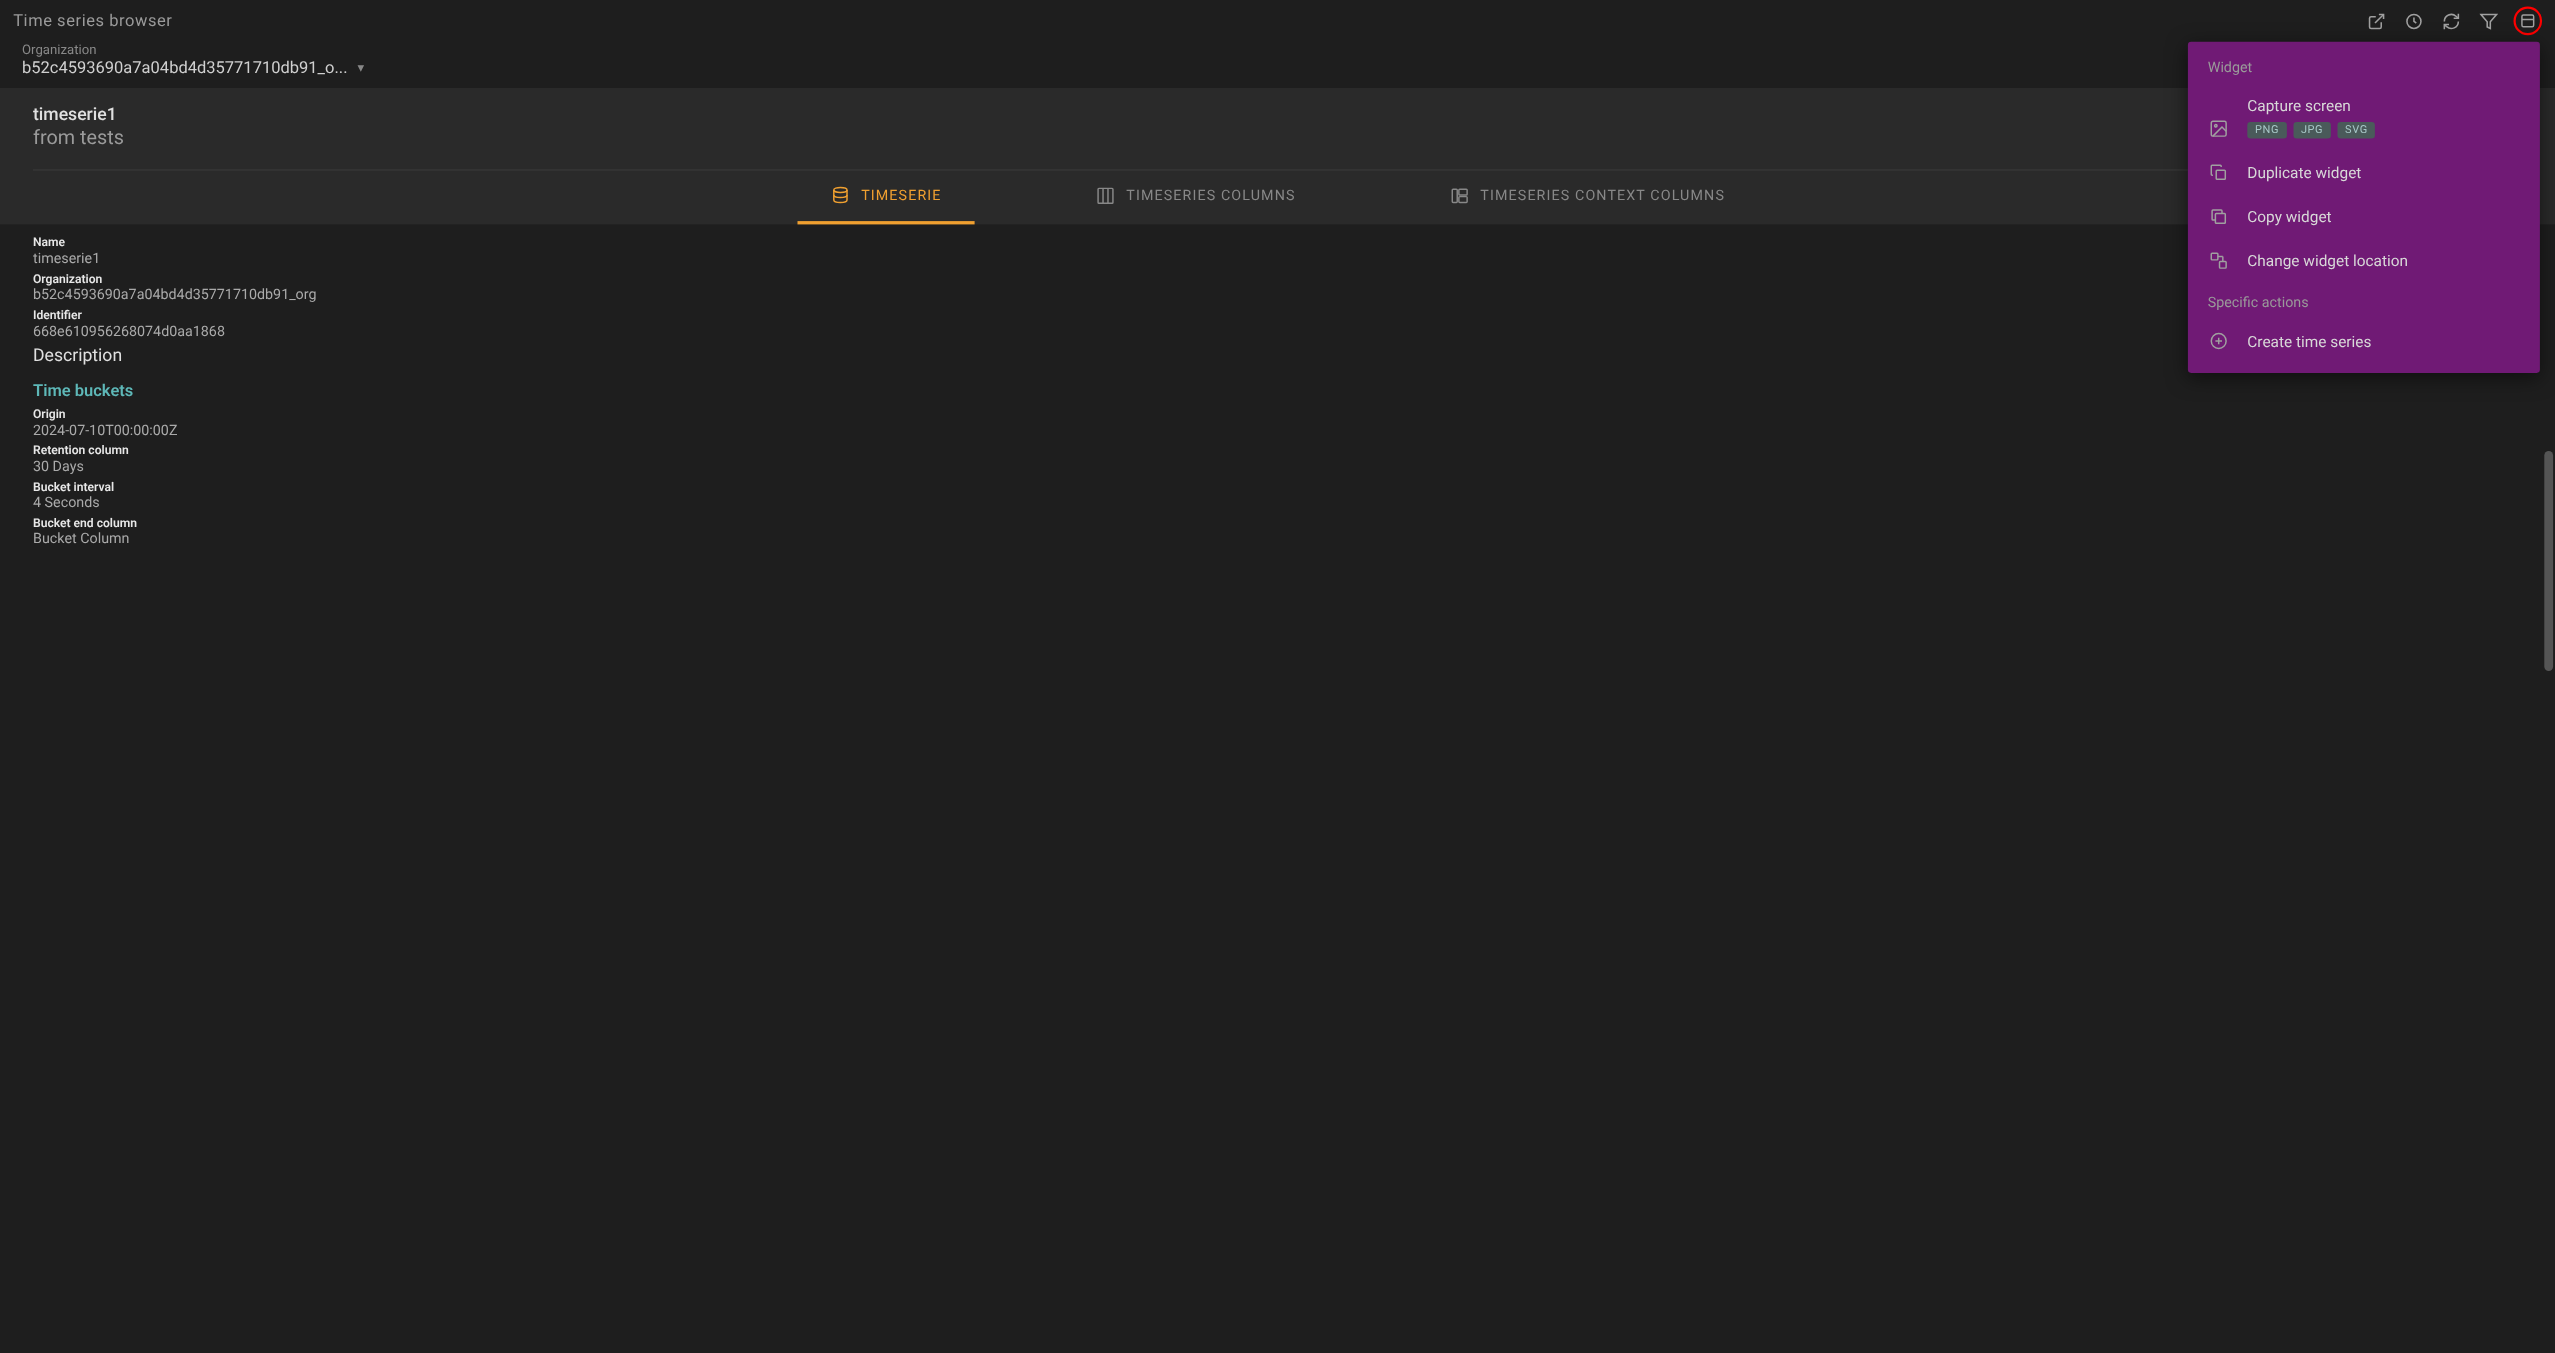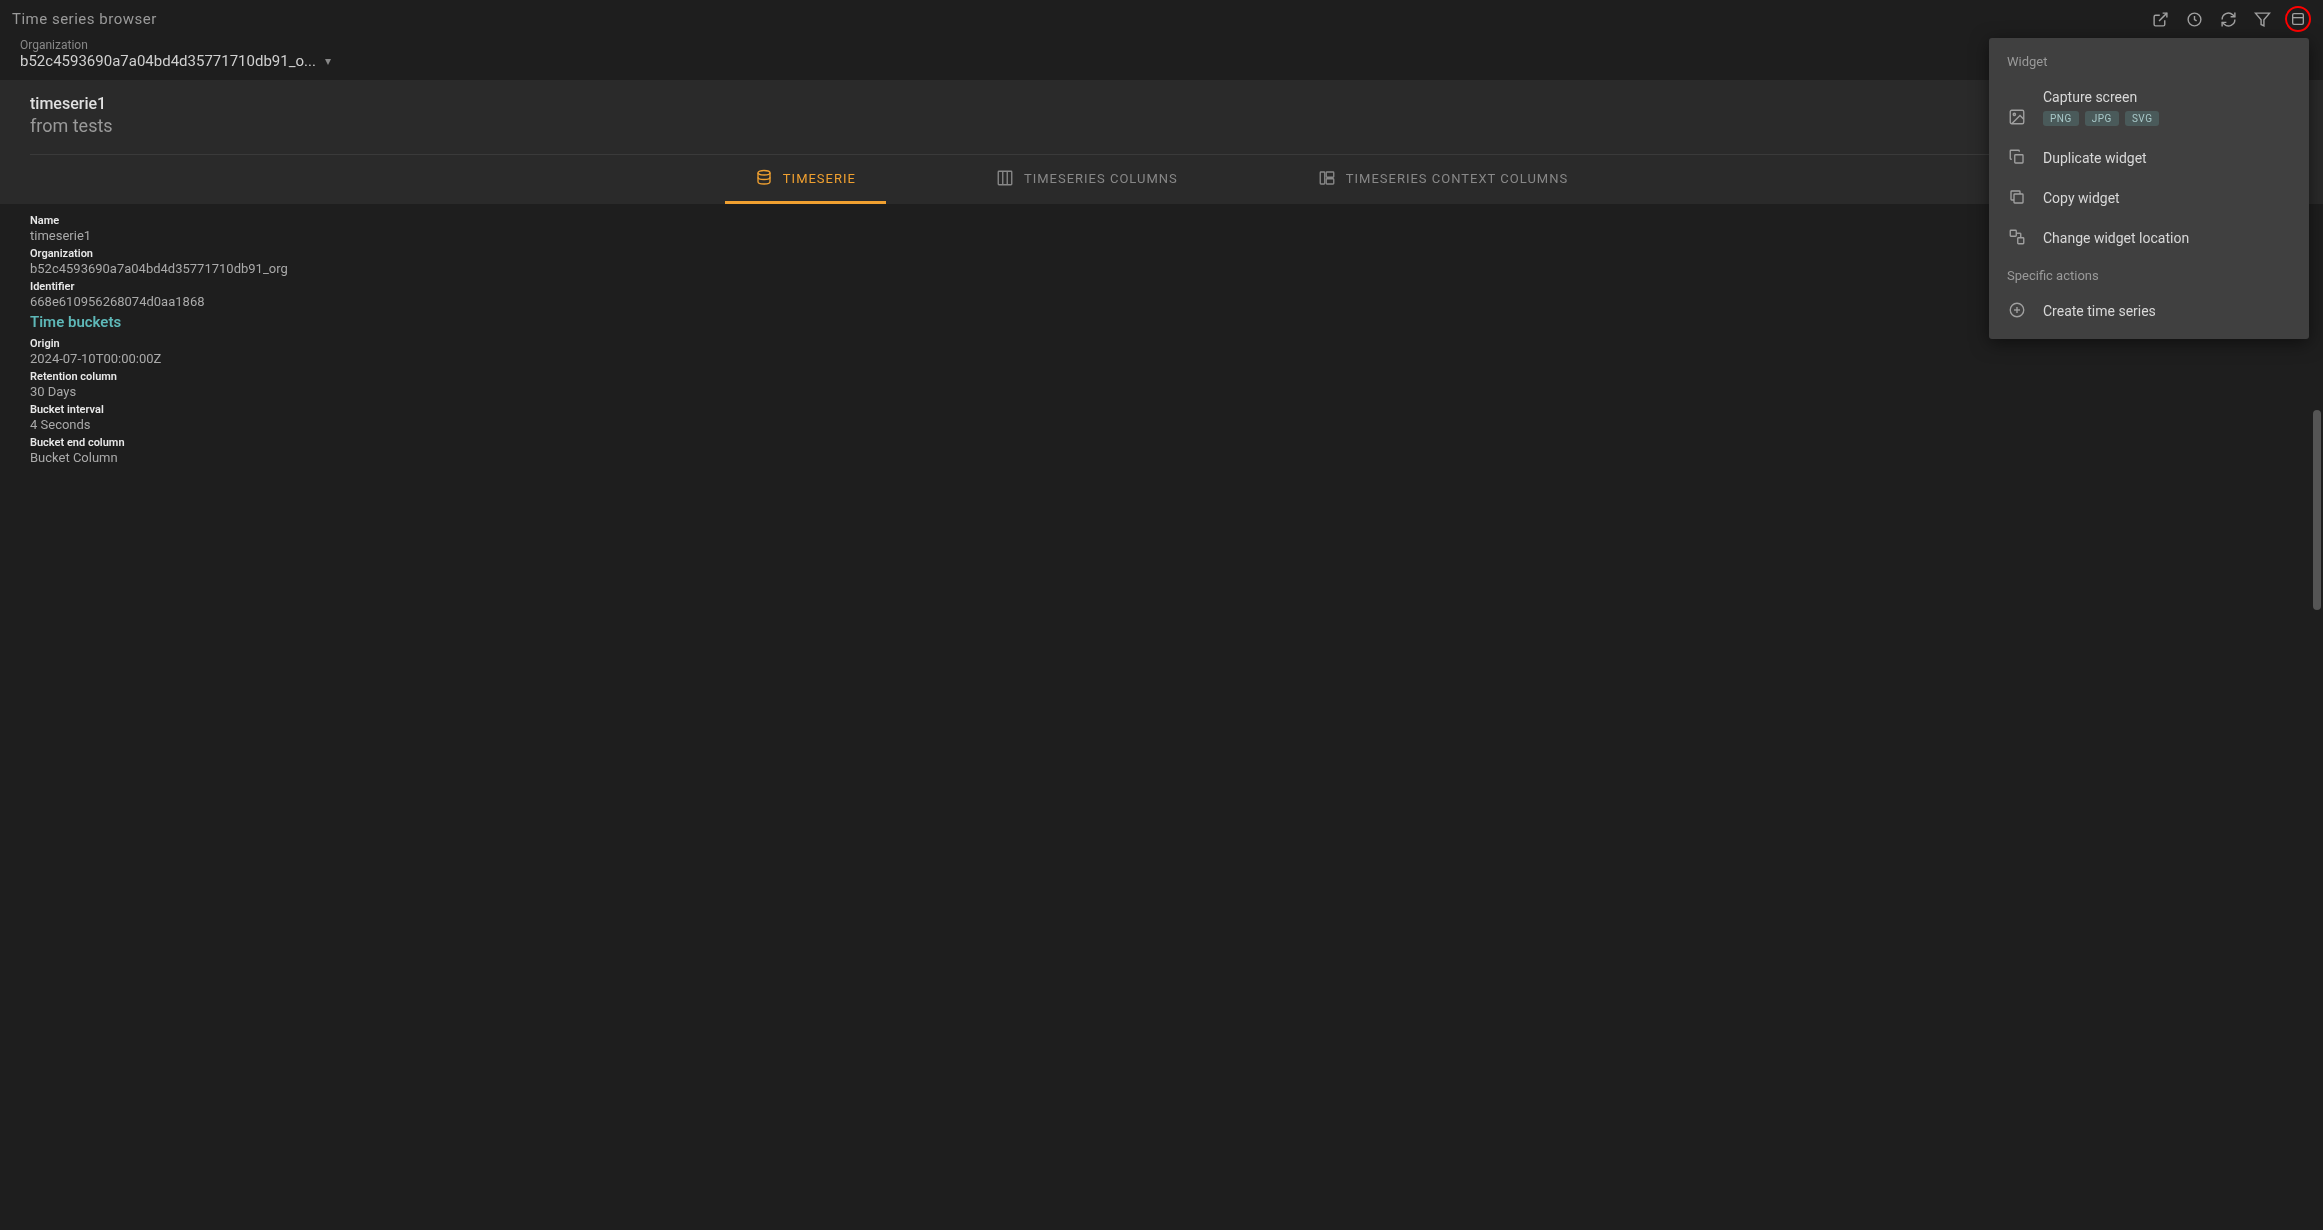--- a/index.html
+++ b/index.html
@@ -127,21 +127,21 @@
   color: #5eb8b8;
   font-size: 15px;
   font-weight: 600;
   margin-bottom: 6px;
 }
 .popup {
   position: absolute;
   top: 38px;
   right: 14px;
   width: 320px;
-  background: #404040;
+  background: #701a75;
   border-radius: 3px;
   box-shadow: 0 4px 18px rgba(0,0,0,.5);
   padding: 12px 0 10px 0;
 }
 .popup-header {
   color: #9a9a9a;
   font-size: 13px;
   padding: 4px 18px 10px 18px;
 }
 .popup-item {
@@ -286,20 +286,21 @@
     <div class="field-value">timeserie1</div>
   </div>
   <div class="field">
     <div class="field-label">Organization</div>
     <div class="field-value">b52c4593690a7a04bd4d35771710db91_org</div>
   </div>
   <div class="field">
     <div class="field-label">Identifier</div>
     <div class="field-value">668e610956268074d0aa1868</div>
   </div>
+  <div class="description-label">Description</div>
 
   <div class="section-title">Time buckets</div>
   <div class="field">
     <div class="field-label">Origin</div>
     <div class="field-value">2024-07-10T00:00:00Z</div>
   </div>
   <div class="field">
     <div class="field-label">Retention column</div>
     <div class="field-value">30 Days</div>
   </div>

